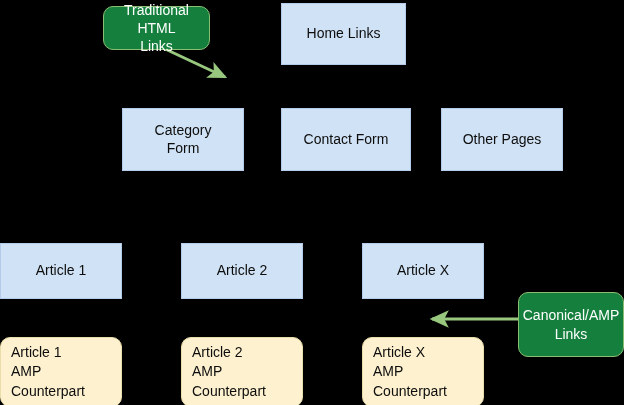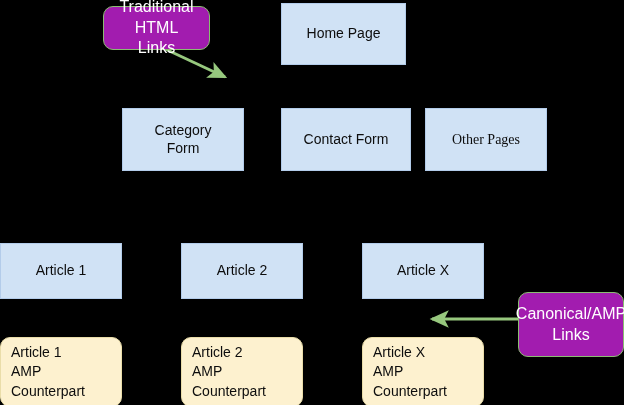--- a/index.html
+++ b/index.html
@@ -35,25 +35,25 @@
     border: 1px solid #eadda9;
     border-radius: 10px;
     color: #0d0d0d;
     font-size: 14px;
     justify-content: flex-start;
     text-align: left;
     padding-left: 10px;
     line-height: 1.38;
   }
   .callout {
-    background: #a21caf;
+    background: #15803d;
     border: 1px solid #8bbd72;
     border-radius: 10px;
     color: #ffffff;
-    font-size: 16px;
+    font-size: 14px;
     line-height: 1.3;
     z-index: 3;
   }
   .node-label {
     white-space: pre-line;
     display: block;
   }
   svg.arrows {
     position: absolute;
     left: 0;
@@ -77,31 +77,31 @@
       </marker>
       <marker id="arrowhead-l" markerWidth="7" markerHeight="7" refX="5.6" refY="3.2" orient="auto">
         <path d="M0,0.3 L6.4,3.2 L0,6.1 L1.5,3.2 Z" fill="#97c87e"></path>
       </marker>
     </defs>
     <line x1="163" y1="48" x2="225" y2="77" stroke="#97c87e" stroke-width="3" marker-end="url(#arrowhead-dr)"></line>
     <line x1="519" y1="319" x2="432" y2="319" stroke="#97c87e" stroke-width="3" marker-end="url(#arrowhead-l)"></line>
   </svg>
 
   <div class="node blue-box" style="left:281px; top:3px; width:125px; height:62px;">
-    <span class="node-label">Home Page</span>
+    <span class="node-label">Home Links</span>
   </div>
 
   <div class="node blue-box" style="left:122px; top:108px; width:122px; height:63px;">
     <span class="node-label">Category
 Form</span>
   </div>
   <div class="node blue-box" style="left:281px; top:108px; width:130px; height:63px;">
     <span class="node-label">Contact Form</span>
   </div>
-  <div class="node blue-box" style="left:425px; top:108px; width:122px; height:63px;font-family:Liberation Serif, serif;">
+  <div class="node blue-box" style="left:441px; top:108px; width:122px; height:63px;">
     <span class="node-label">Other Pages</span>
   </div>
 
   <div class="node blue-box" style="left:0px; top:243px; width:122px; height:56px;">
     <span class="node-label">Article 1</span>
   </div>
   <div class="node blue-box" style="left:181px; top:243px; width:122px; height:56px;">
     <span class="node-label">Article 2</span>
   </div>
   <div class="node blue-box" style="left:362px; top:243px; width:122px; height:56px;">

